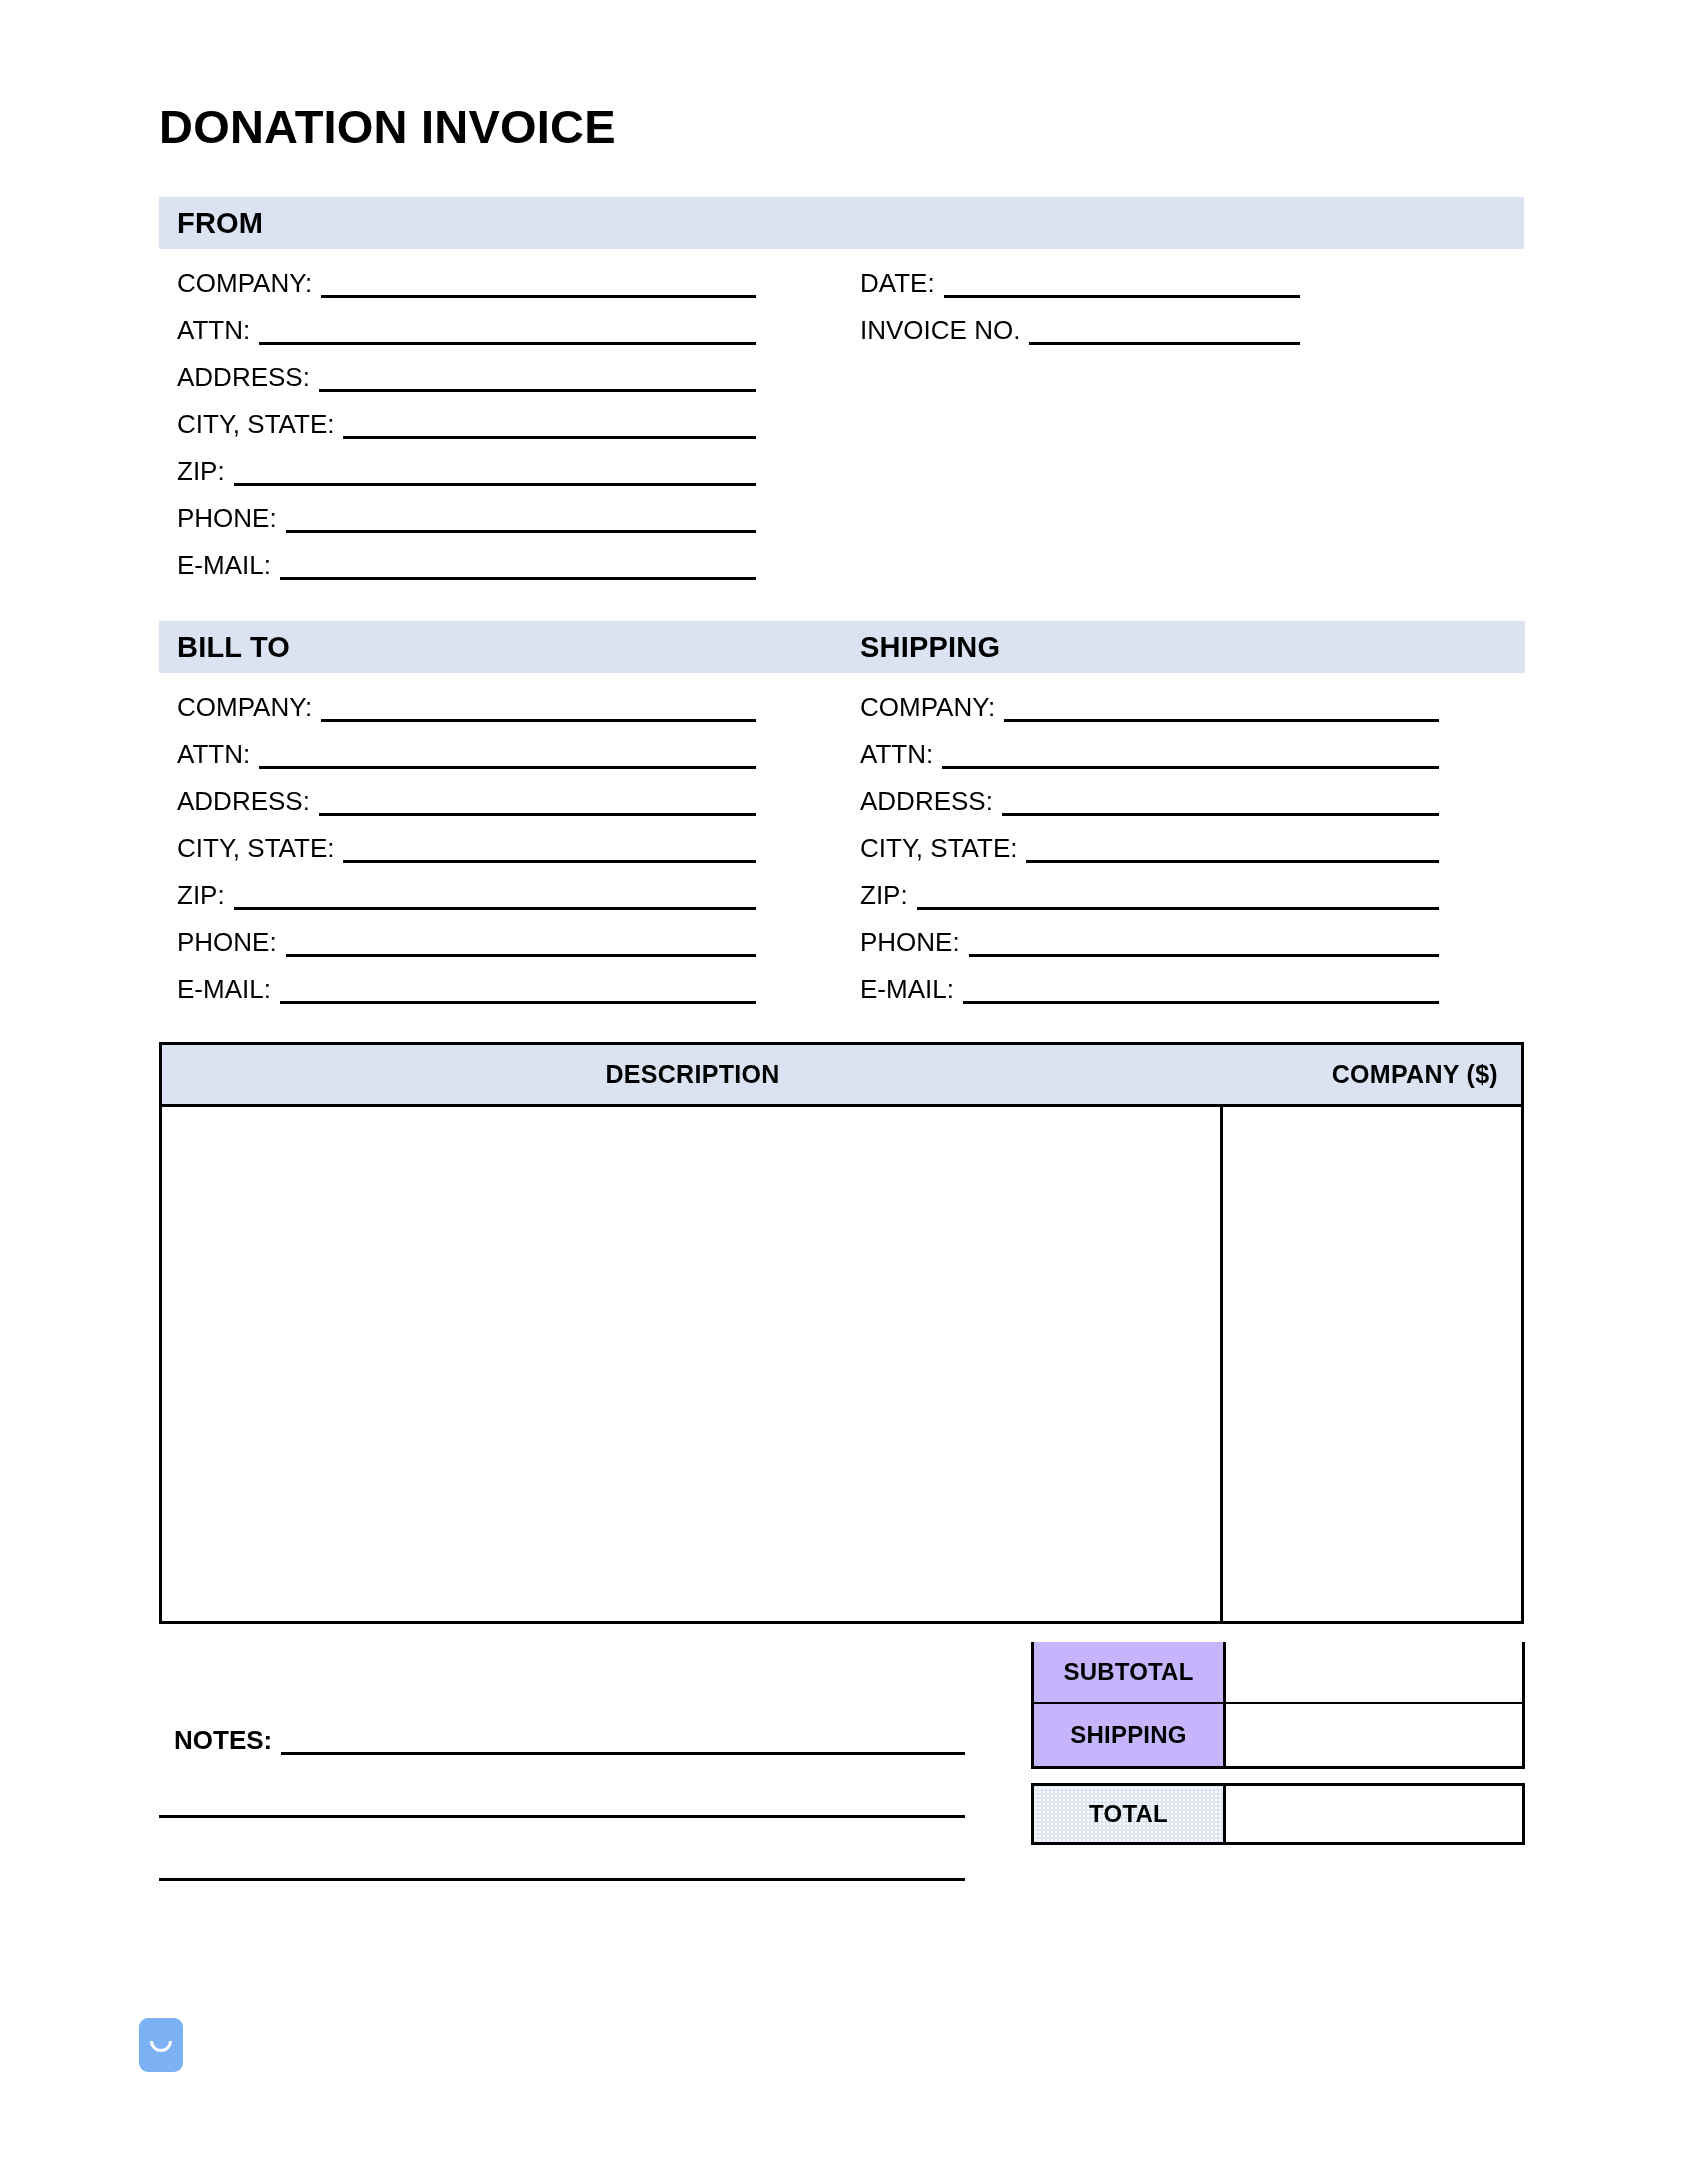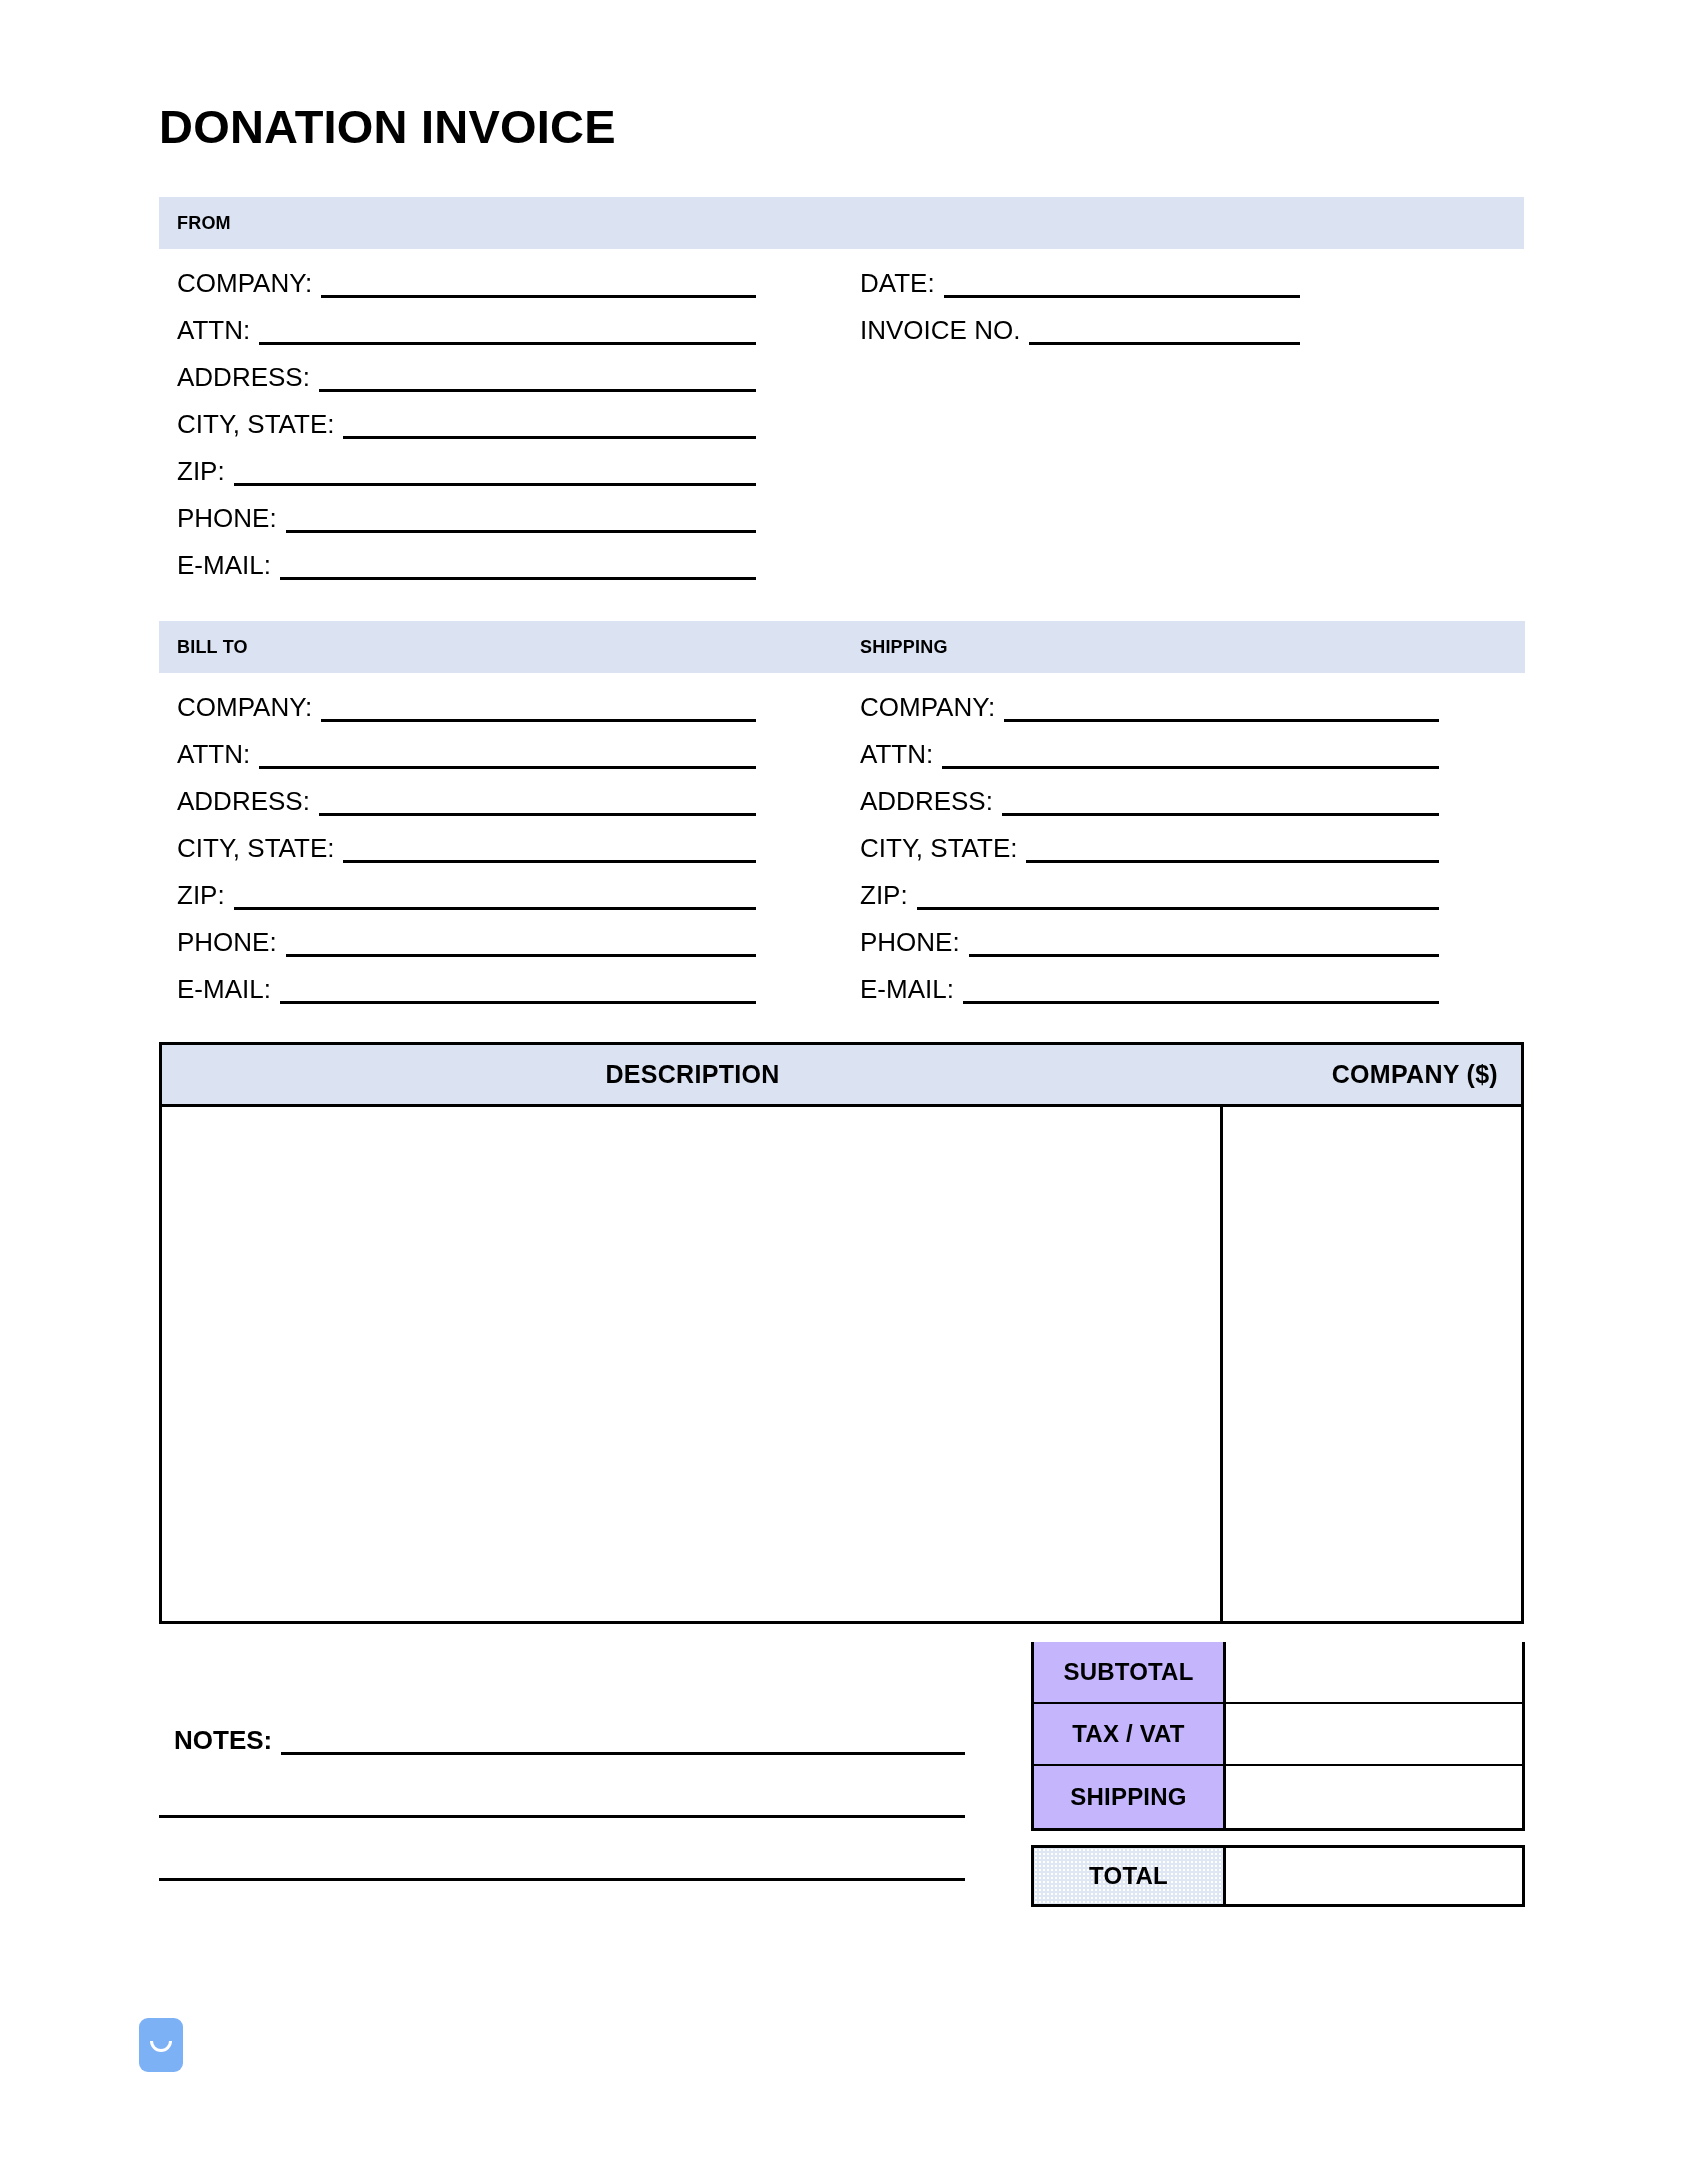--- a/index.html
+++ b/index.html
@@ -44,21 +44,21 @@
     position: absolute;
     height: 52px;
     background: #dbe3f3;
     box-sizing: border-box;
   }
   .band .band-label {
     position: absolute;
     left: 18px;
     top: 50%;
     transform: translateY(-50%);
-    font-size: 18px;
+    font-size: 29px;
     font-weight: bold;
     letter-spacing: 0.2px;
     white-space: nowrap;
   }
 
   
   .fields {
     position: absolute;
   }
   .field {
@@ -373,24 +373,20 @@
     </div>
   </div>
 
   <div class="totals">
     <div class="totals-main" id="totals-rows">
         <div class="totals-row">
           <div class="totals-label">SUBTOTAL</div>
           <div class="totals-value"></div>
         </div>
         <div class="totals-row">
-          <div class="totals-label">TAX / VAT</div>
-          <div class="totals-value"></div>
-        </div>
-        <div class="totals-row">
           <div class="totals-label">SHIPPING</div>
           <div class="totals-value"></div>
         </div>
       </div>
     <div class="totals-grand">
       <div class="totals-label">TOTAL</div>
       <div class="totals-value"></div>
     </div>
   </div>
 

